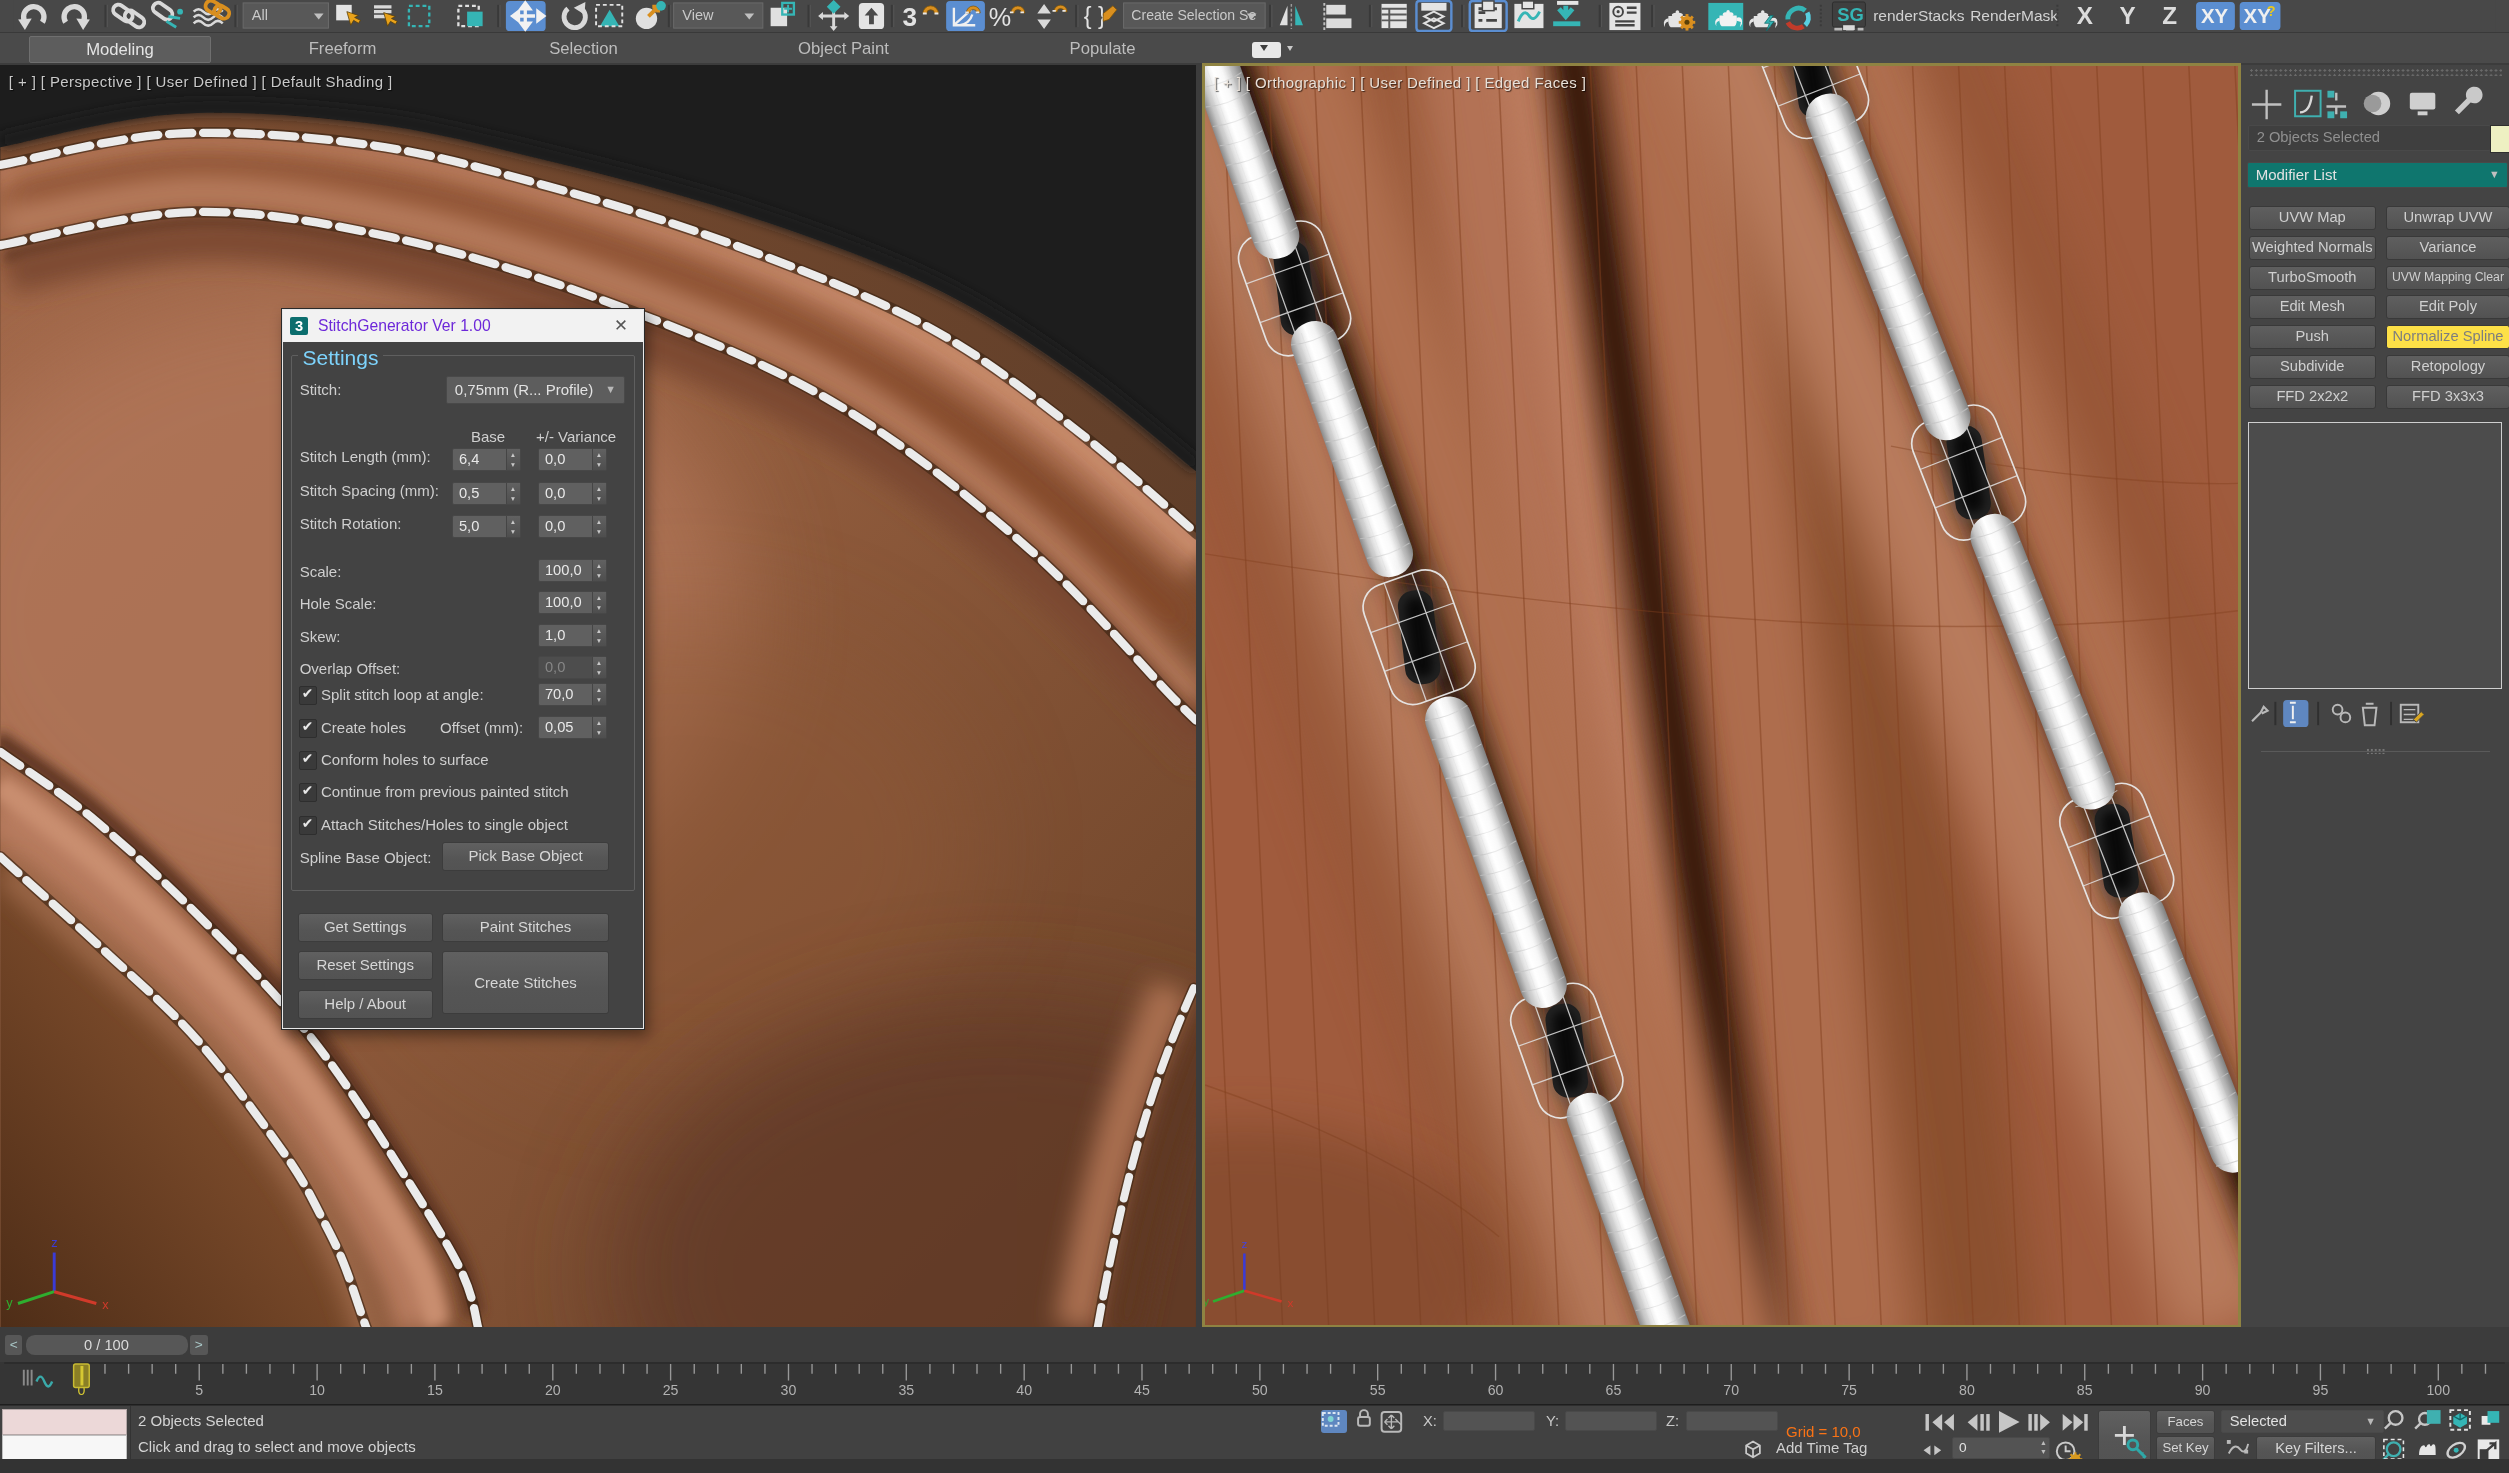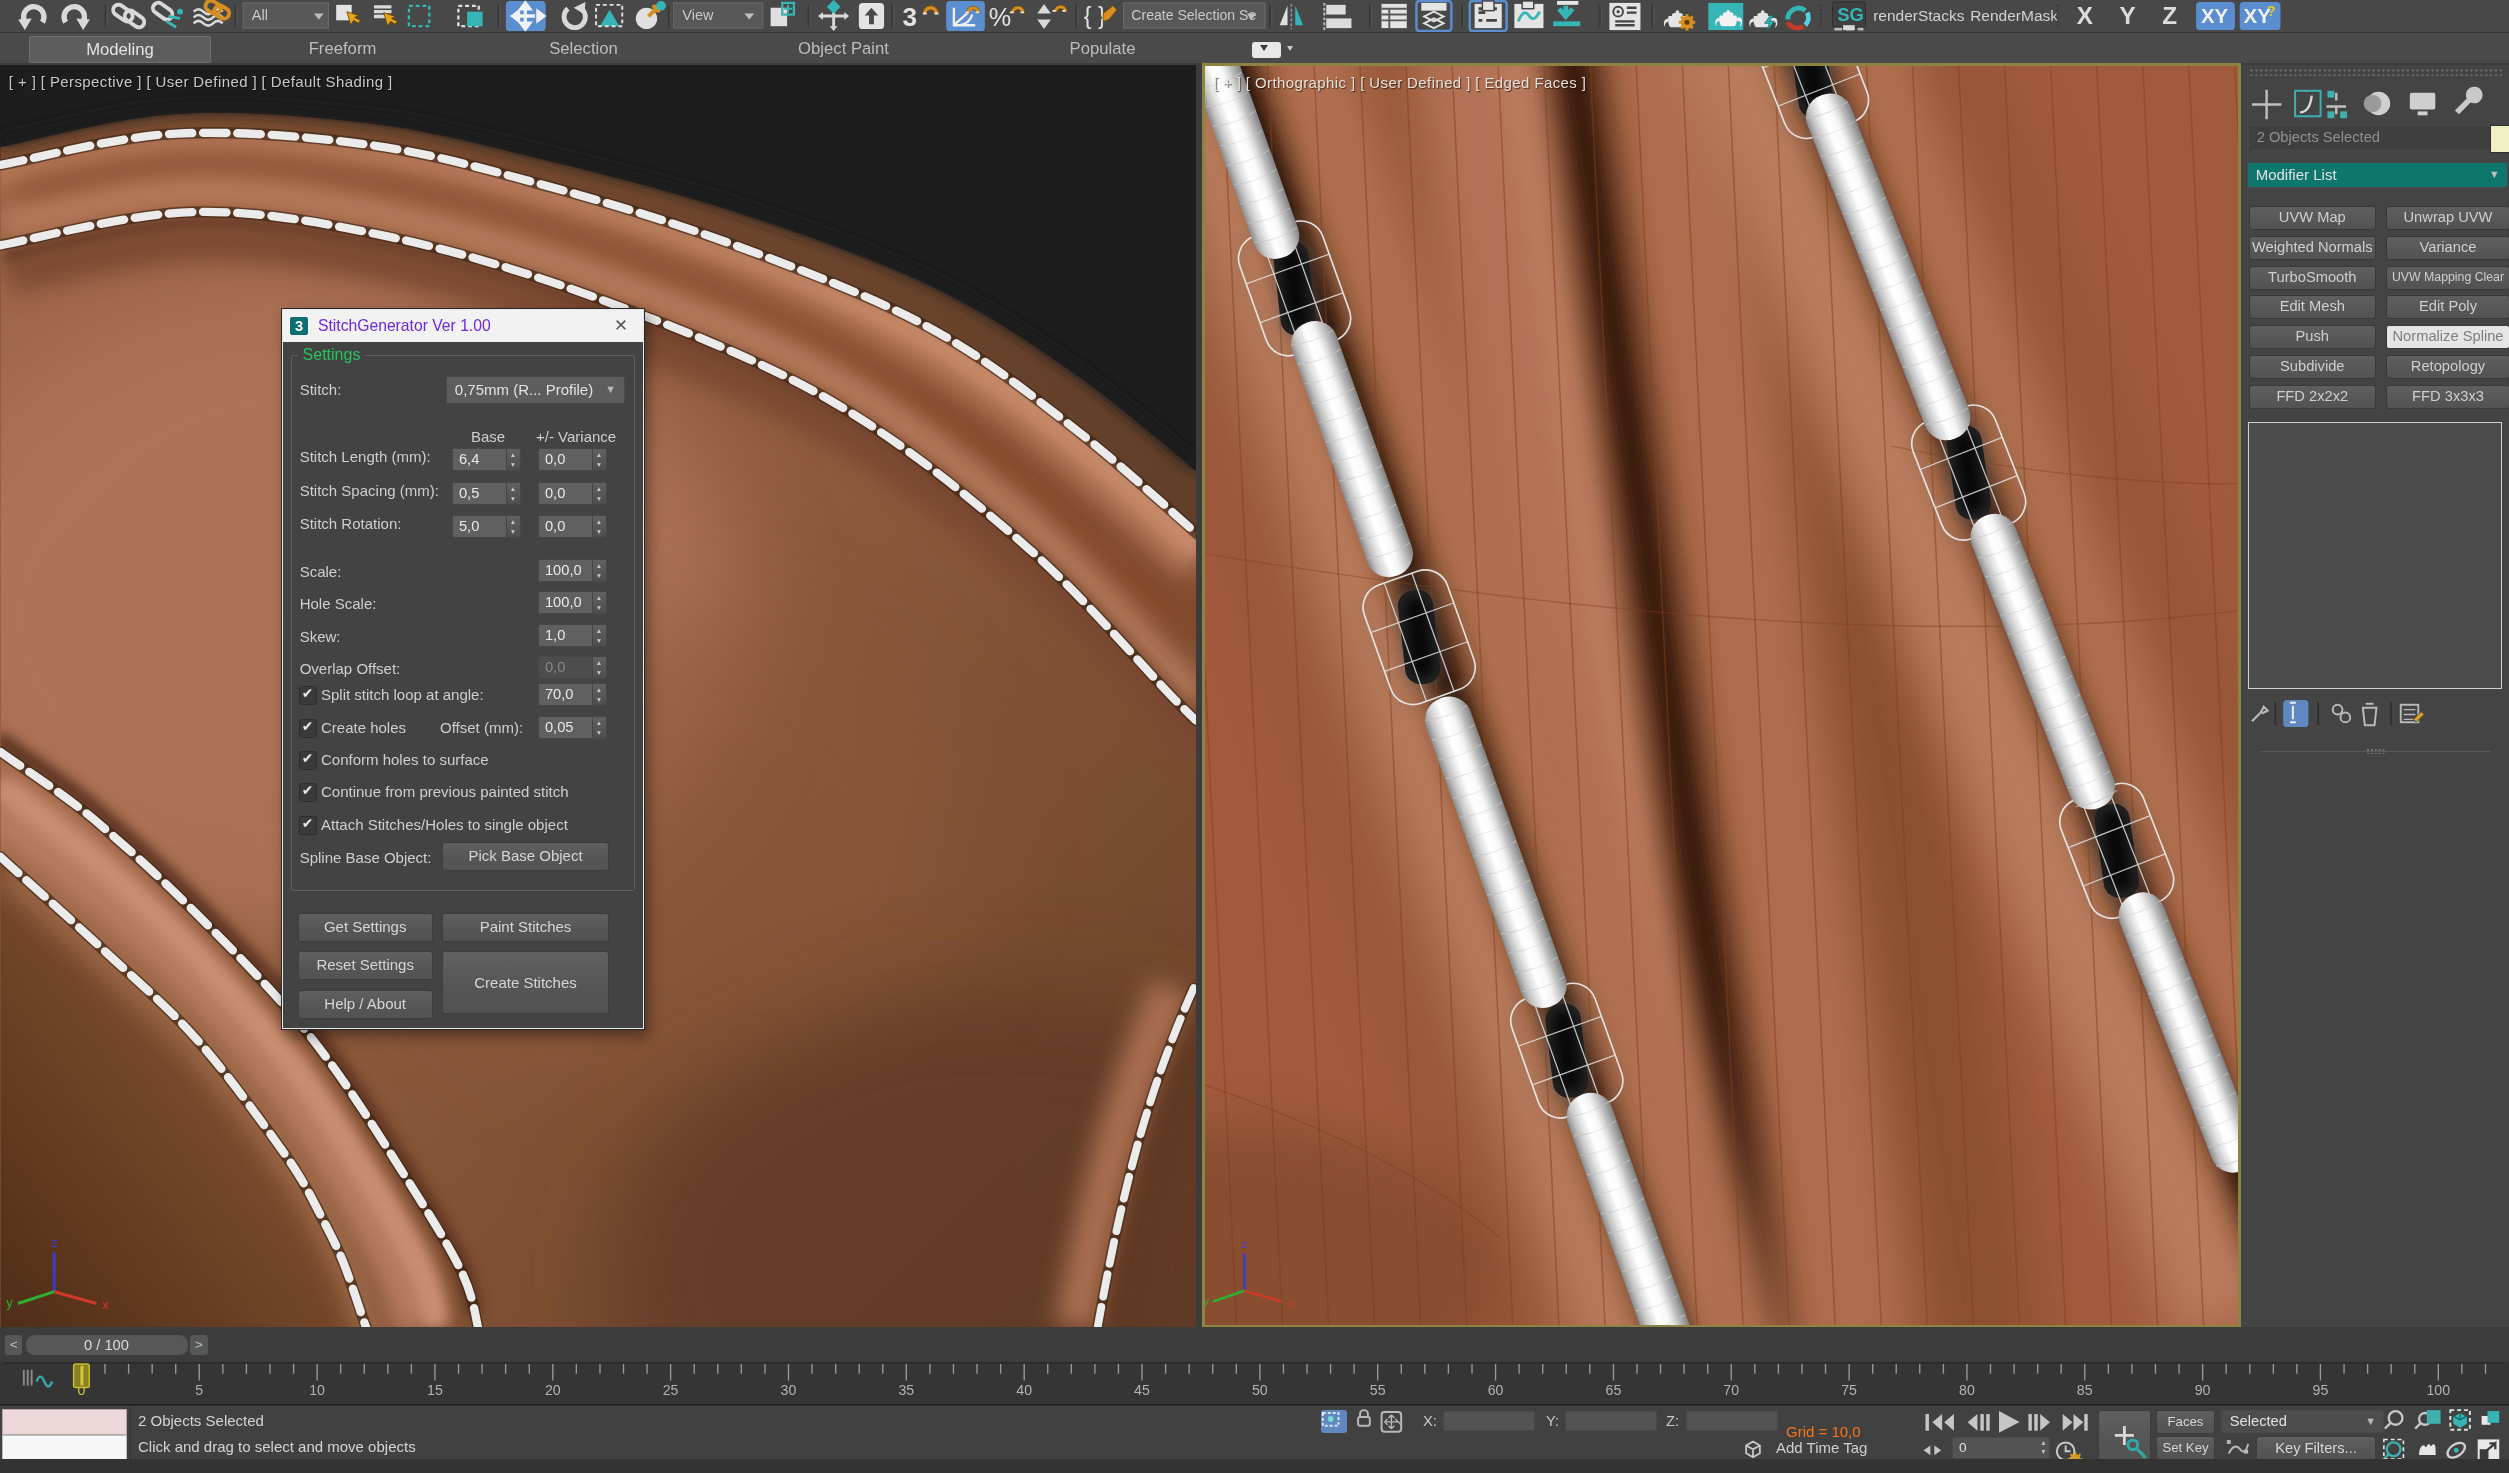--- a/index.html
+++ b/index.html
@@ -602,21 +602,21 @@
     <div class="fld" style="left:5.9px;top:97px;width:251px;height:23.5px;line-height:23.5px;background:#0f766e;padding-left:7.8px;font-size:15px;color:#e2e2e2">Modifier List<span style="position:absolute;right:6.9px;color:#c0c0c0;font-size:10.8px">▼</span></div>
     <div class="cbtn" style="left:7.8px;top:141px;width:125px">UVW Map</div>
       <div class="cbtn" style="left:145px;top:141px;width:122px">Unwrap UVW</div>
     <div class="cbtn" style="left:7.8px;top:171px;width:125px">Weighted Normals</div>
       <div class="cbtn" style="left:145px;top:171px;width:122px">Variance</div>
     <div class="cbtn" style="left:7.8px;top:201px;width:125px">TurboSmooth</div>
       <div class="cbtn" style="left:145px;top:201px;width:122px;font-size:12.3px;white-space:nowrap;overflow:hidden">UVW Mapping Clear</div>
     <div class="cbtn" style="left:7.8px;top:230px;width:125px">Edit Mesh</div>
       <div class="cbtn" style="left:145px;top:230px;width:122px">Edit Poly</div>
     <div class="cbtn" style="left:7.8px;top:260px;width:125px">Push</div>
-      <div class="cbtn" style="left:145px;top:260px;width:122px;color:#7e7e7e;background:#e5e5e5">Normalize Spline</div>
+      <div class="cbtn" style="left:145px;top:260px;width:122px;color:#7e7e7e;background:#fde047">Normalize Spline</div>
     <div class="cbtn" style="left:7.8px;top:290px;width:125px">Subdivide</div>
       <div class="cbtn" style="left:145px;top:290px;width:122px">Retopology</div>
     <div class="cbtn" style="left:7.8px;top:320px;width:125px">FFD 2x2x2</div>
       <div class="cbtn" style="left:145px;top:320px;width:122px">FFD 3x3x3</div>
     <div class="abs" style="left:6.9px;top:357px;width:252px;height:265px;background:#4c4c4c;border:1px solid #cfcfcf"></div>
     <svg class="abs" style="left:0;top:631px" width="269" height="35" viewBox="0 0 274 36">
       <path d="M10,26 l9,-9 m0,0 l3,-6 4,4 -6,3" stroke="#b9b9b9" stroke-width="2.2" fill="none"></path>
       <rect x="33" y="6" width="2" height="24" fill="#2f2f2f"></rect>
       <rect x="42" y="4" width="26" height="28" rx="4" fill="#5f87c0"></rect>
       <path d="M52,10 v14 m-3,3 h6 m-6,-20 h6" stroke="#f0f0f0" stroke-width="2" fill="none"></path>
@@ -632,21 +632,21 @@
     <div class="abs" style="left:19.6px;top:686px;width:229px;height:1px;background:#5a5a5a"></div>
     <div class="abs" style="left:125px;top:683px;width:19.6px;height:5.9px;background-image:radial-gradient(#777 35%,transparent 37%);background-size:3.9px 3.9px"></div>
   </div>
   <div class="abs" id="dialog" style="left:282px;top:309px;width:360px;height:718px;background:#434343;border:1px solid #e8e8e8;outline:1px solid #2a2a2a;box-shadow:3.9px 5.9px 13.7px rgba(0,0,0,.45)">
     <div class="abs" style="left:0;top:0;width:100%;height:32px;background:#f2f2f2">
       <div class="abs" style="left:6.9px;top:6.9px;width:18.6px;height:18.6px;background:#0c6e6e;border-radius:2px;color:#fff;font-size:14.7px;font-weight:bold;text-align:center;line-height:18.6px">3</div>
       <div class="abs" style="left:35px;top:6.9px;font-size:15.7px;color:#6d28d9">StitchGenerator Ver 1.00</div>
       <div class="abs" style="left:331px;top:4.9px;font-size:16.7px;color:#555">✕</div>
     </div>
     <div class="abs" style="left:7.8px;top:45px;width:342px;height:534px;border:1px solid #5f5f5f;border-radius:2px">
-      <div class="abs" style="left:5.9px;top:-9.8px;background:#434343;padding:0 4.9px;font-size:16px;color:#22c55e">Settings</div>
+      <div class="abs" style="left:5.9px;top:-9.8px;background:#434343;padding:0 4.9px;font-size:21px;color:#7dd3fc">Settings</div>
     </div>
     <div class="dlbl" style="left:16.7px;top:71px">Stitch:</div>
     <div class="fld" style="left:163px;top:66px;width:169px;height:25.5px;line-height:25.5px;padding-left:7.8px">0,75mm (R... Profile)<span style="position:absolute;right:7.8px;color:#b8b8b8;font-size:10.8px">▼</span></div>
     <div class="dlbl" style="left:188px;top:118px">Base</div>
     <div class="dlbl" style="left:253px;top:118px">+/- Variance</div>
     <div class="dlbl" style="left:16.7px;top:138px">Stitch Length (mm):</div>
     <div class="dlbl" style="left:16.7px;top:172px">Stitch Spacing (mm):</div>
     <div class="dlbl" style="left:16.7px;top:205px">Stitch Rotation:</div>
     <div class="spin" style="left:169px;top:138px">6,4</div>
       <div class="spin" style="left:255px;top:138px">0,0</div>

